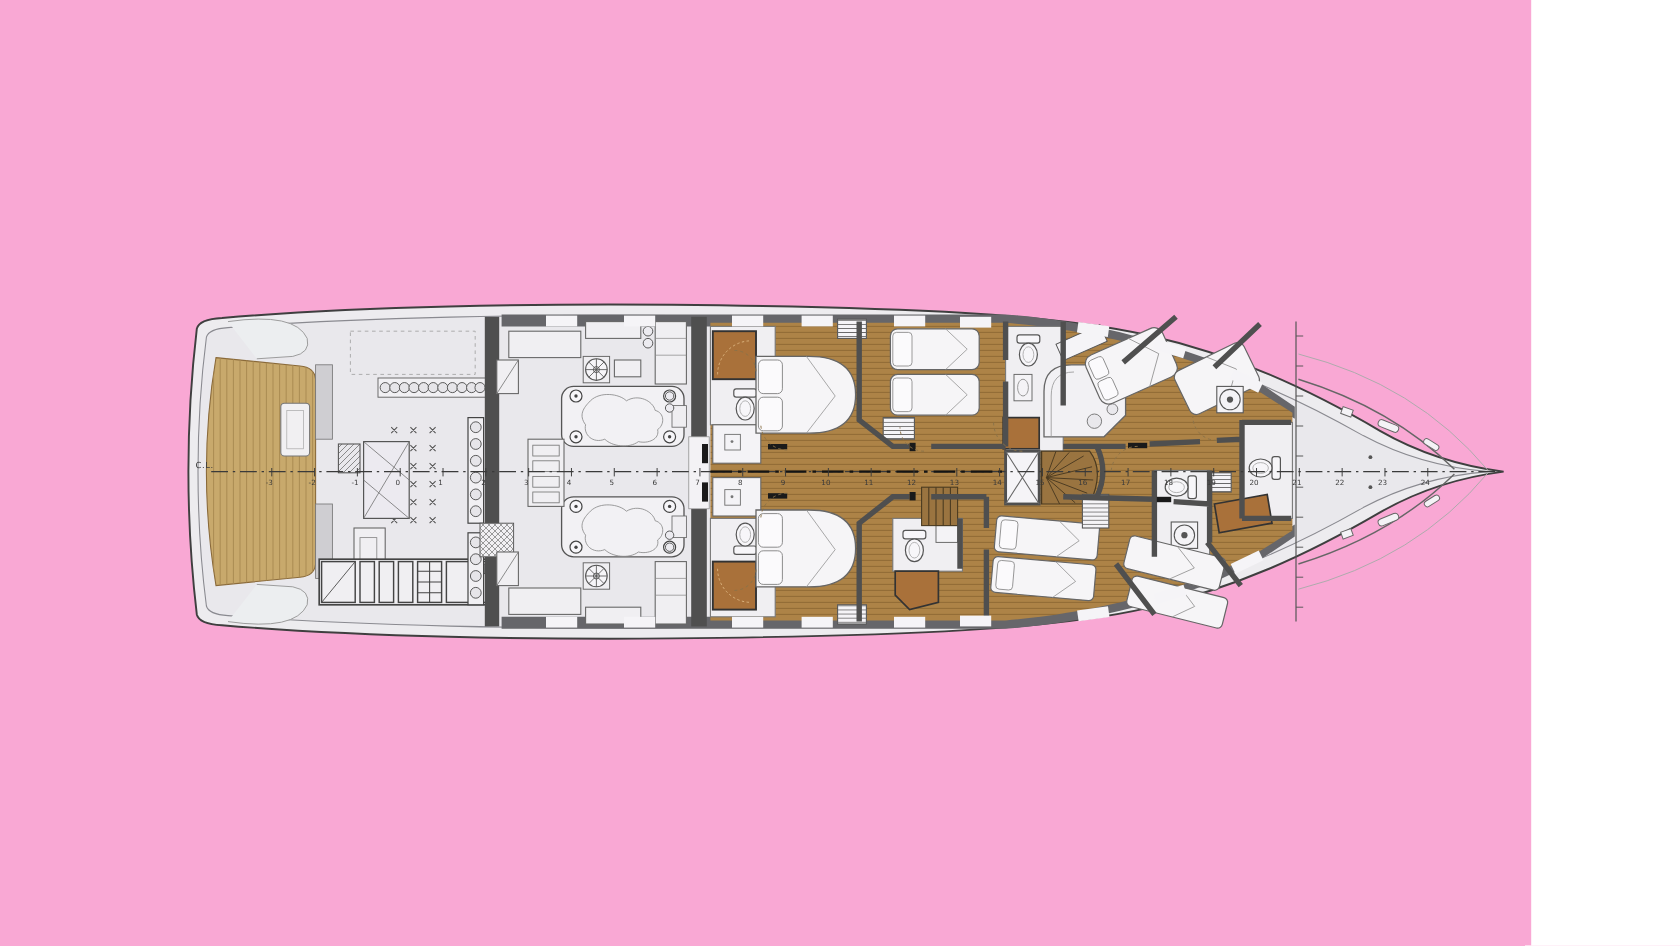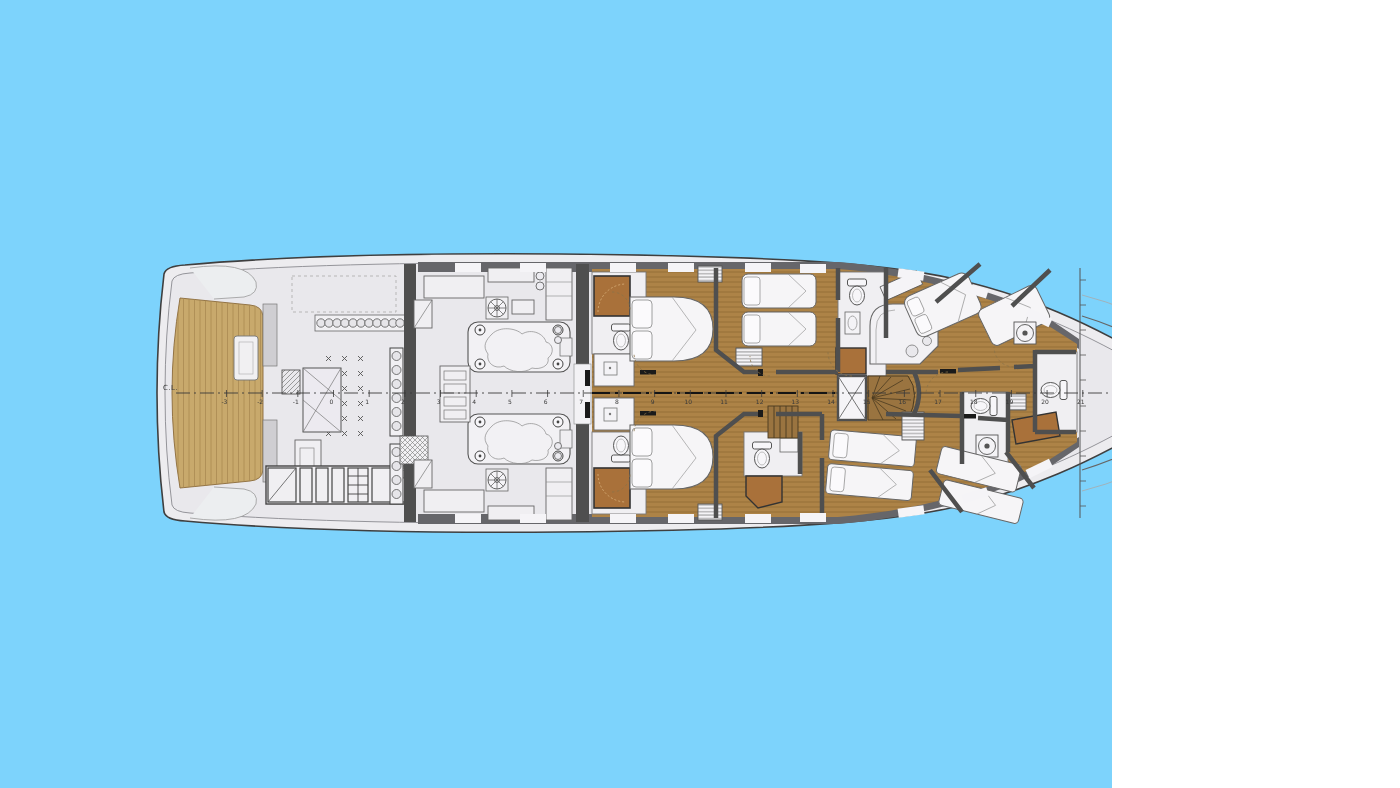--- a/index.html
+++ b/index.html
@@ -1,16 +1,16 @@
 <!DOCTYPE html>
 <html><head>
 <meta charset="utf-8">
 <style>
   html,body{margin:0;padding:0;background:#ffffff;font-family:"DejaVu Sans",sans-serif;}
-  #stage{position:relative;width:1112px;height:788px;background:#7dd3fc;overflow:hidden;}
+  #stage{position:relative;width:1276px;height:788px;background:#f9a8d4;overflow:hidden;}
   svg{display:block}
   .st-label{font-size:6px;fill:#3a3a3a;font-family:"DejaVu Sans",sans-serif;}
   .cl-label{font-size:7px;fill:#3a3a3a;letter-spacing:.5px;}
 </style>
 </head>
 <body>
 
 <div id="stage">
 <svg width="1400" height="788" viewBox="0 0 1400 788">
   <defs>

